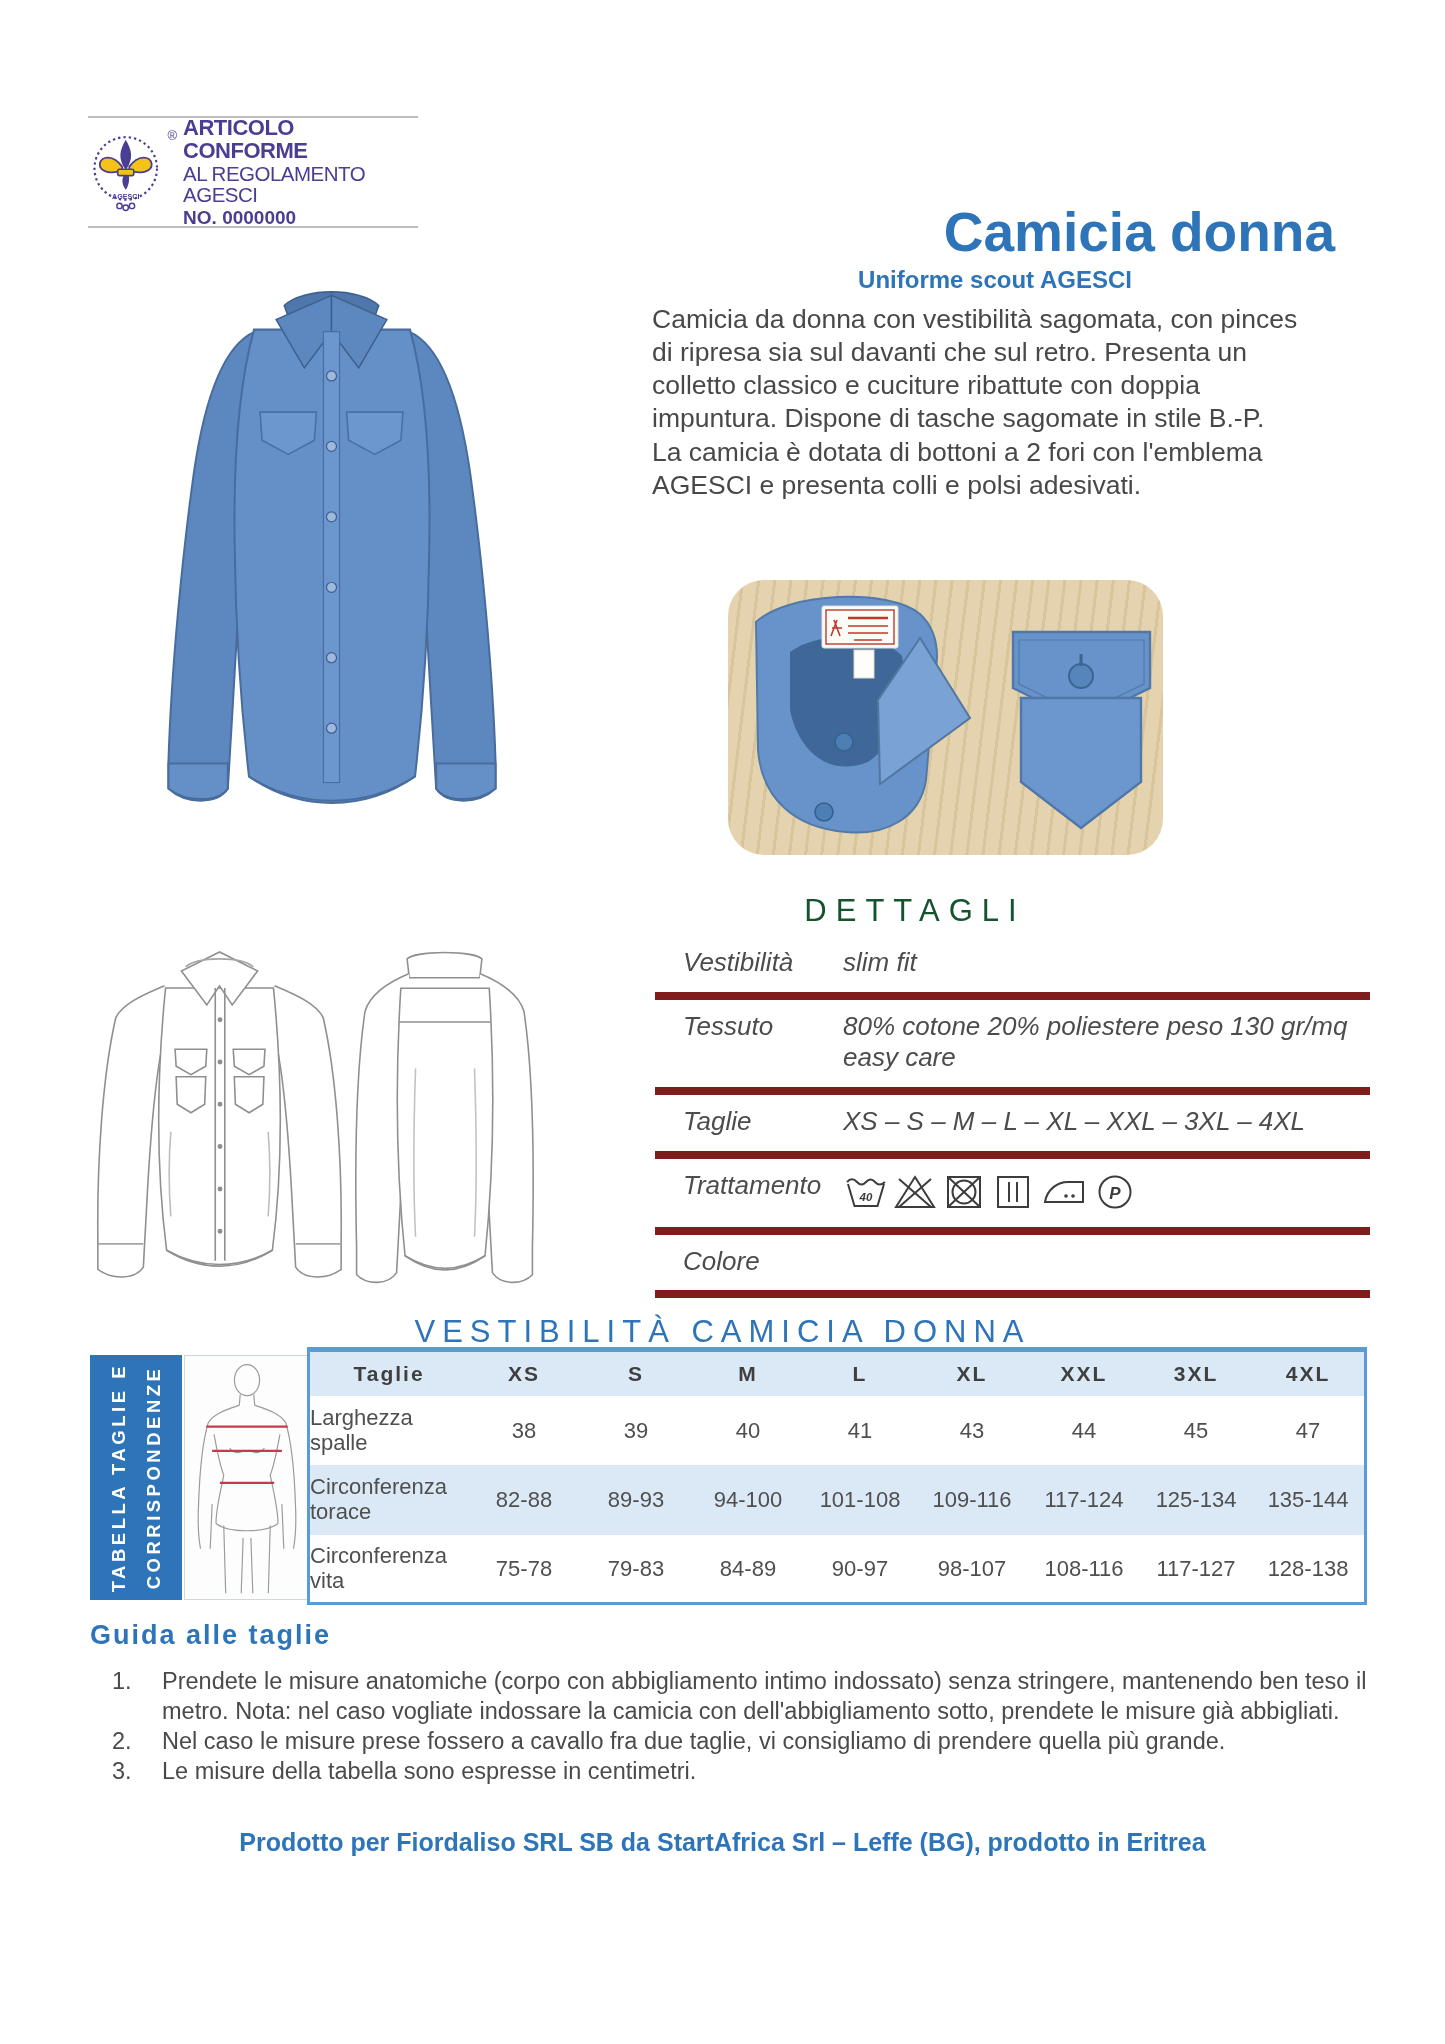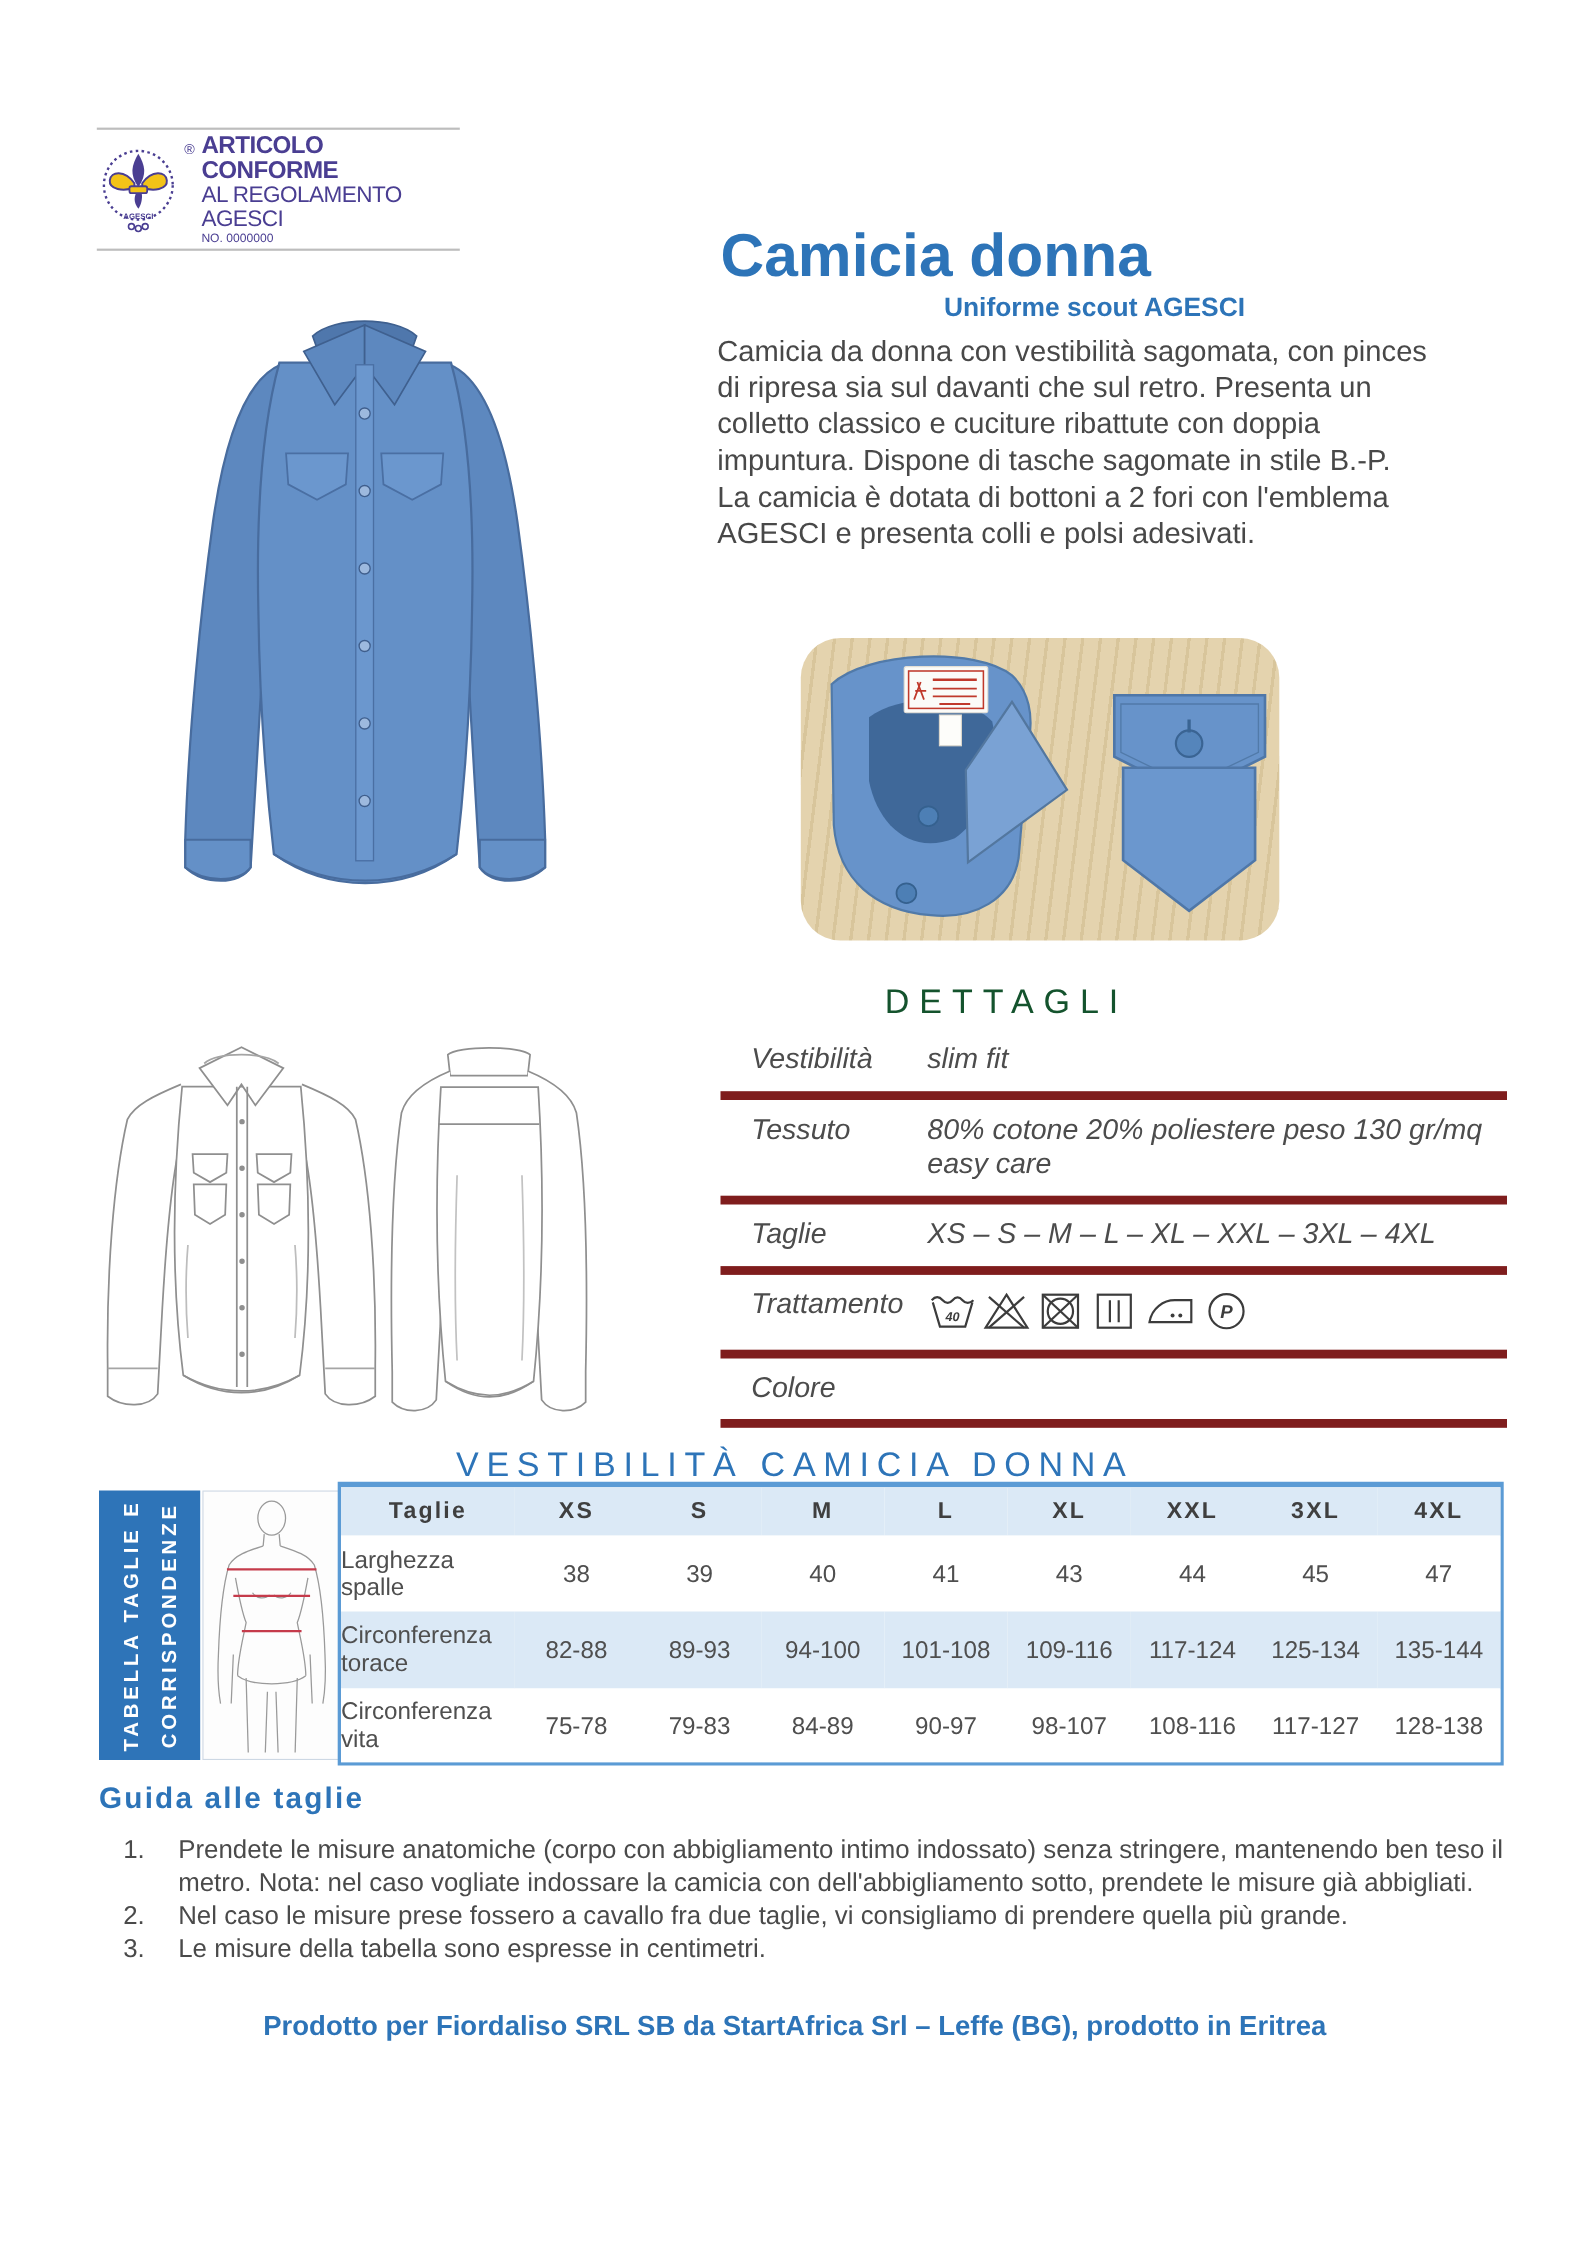--- a/index.html
+++ b/index.html
@@ -6,25 +6,25 @@
   .page{position:relative;width:1445px;height:2044px;background:#ffffff;
         font-family:"Liberation Sans",sans-serif;overflow:hidden;color:#4a4a4a;}
   .abs{position:absolute;}
 
   
   .cert{left:88px;top:116px;width:330px;height:112px;border-top:2px solid #bdbdbd;
         border-bottom:2px solid #bdbdbd;display:flex;align-items:center;gap:6px;padding:4px 2px;box-sizing:border-box;}
   .cert-text{color:#4a3e92;line-height:1.06;}
   .cert-l1{font-size:22px;font-weight:700;letter-spacing:-0.5px;}
   .cert-l2{font-size:20.5px;font-weight:400;letter-spacing:-0.5px;}
-  .cert-l3{font-size:11px;font-weight:400;margin-top:2px;}
+  .cert-l3{font-size:19px;font-weight:700;margin-top:2px;}
   .regmark{color:#4a3e92;font-size:13px;align-self:flex-start;margin-top:6px;}
 
   
-  .title{left:655px;top:200px;width:680px;text-align:left;color:#2d74b8;
+  .title{left:655px;top:200px;width:680px;text-align:right;color:#2d74b8;
          font-size:55px;font-weight:600;letter-spacing:0px;}
   .subtitle{left:655px;top:266px;width:680px;text-align:center;color:#2d74b8;
             font-size:24px;font-weight:600;}
   .desc{left:652px;top:303px;width:648px;font-size:26.5px;line-height:1.25;color:#484848;}
 
   
   .detailphoto{left:728px;top:580px;width:435px;height:275px;border-radius:36px;overflow:hidden;
      background:repeating-linear-gradient(97deg,#e4d3ae 0px,#e4d3ae 13px,#d8c59b 13px,#d8c59b 16px);}
 
   

